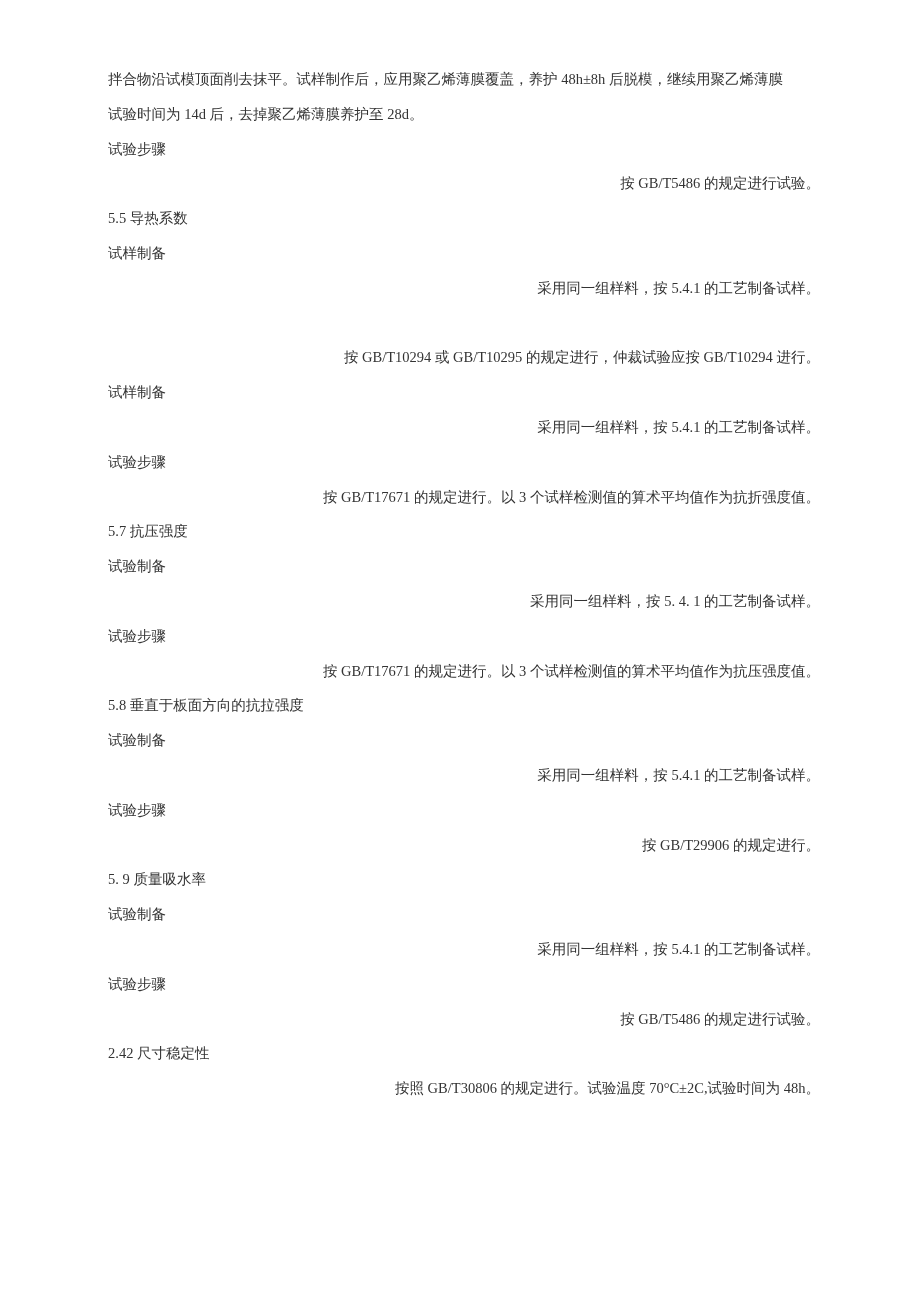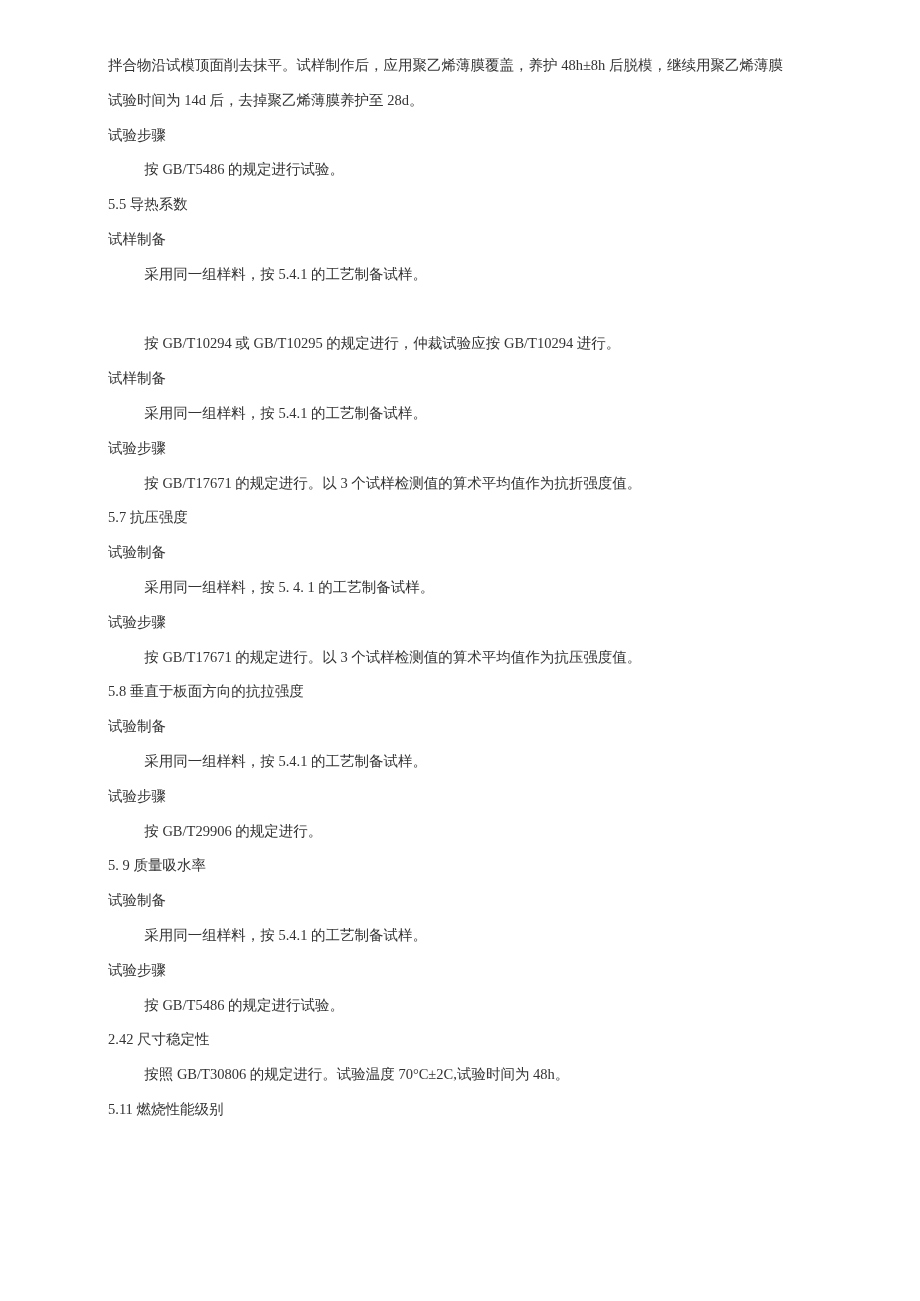--- a/index.html
+++ b/index.html
@@ -6,27 +6,28 @@
     margin: 0;
     padding: 0;
     background: #ffffff;
     font-family: "SimSun", "宋体", serif;
     font-size: 14.5px;
     color: #333333;
     line-height: 2.4;
     width: 920px;
   }
   .page {
-    padding: 48px 100px 60px 108px;
+    padding: 62px 100px 60px 108px;
   }
   .para {
     margin: 0;
   }
   .indent {
     text-indent: 2.5em;
+    text-align: right;
   }
 </style>
 </head>
 <body>
 
 <div class="page">
   <p class="para">拌合物沿试模顶面削去抹平。试样制作后，应用聚乙烯薄膜覆盖，养护 48h±8h 后脱模，继续用聚乙烯薄膜</p>
   <p class="para">试验时间为 14d 后，去掉聚乙烯薄膜养护至 28d。</p>
   <p class="para">试验步骤</p>
   <p class="para indent">按 GB/T5486 的规定进行试验。</p>
@@ -49,14 +50,13 @@
   <p class="para indent">采用同一组样料，按 5.4.1 的工艺制备试样。</p>
   <p class="para">试验步骤</p>
   <p class="para indent">按 GB/T29906 的规定进行。</p>
   <p class="para">5.  9 质量吸水率</p>
   <p class="para">试验制备</p>
   <p class="para indent">采用同一组样料，按 5.4.1 的工艺制备试样。</p>
   <p class="para">试验步骤</p>
   <p class="para indent">按 GB/T5486 的规定进行试验。</p>
   <p class="para">2.42   尺寸稳定性</p>
   <p class="para indent">按照 GB/T30806 的规定进行。试验温度 70°C±2C,试验时间为 48h。</p>
-  <p class="para">5.11  燃烧性能级别</p>
 </div>
 
 </body></html>

